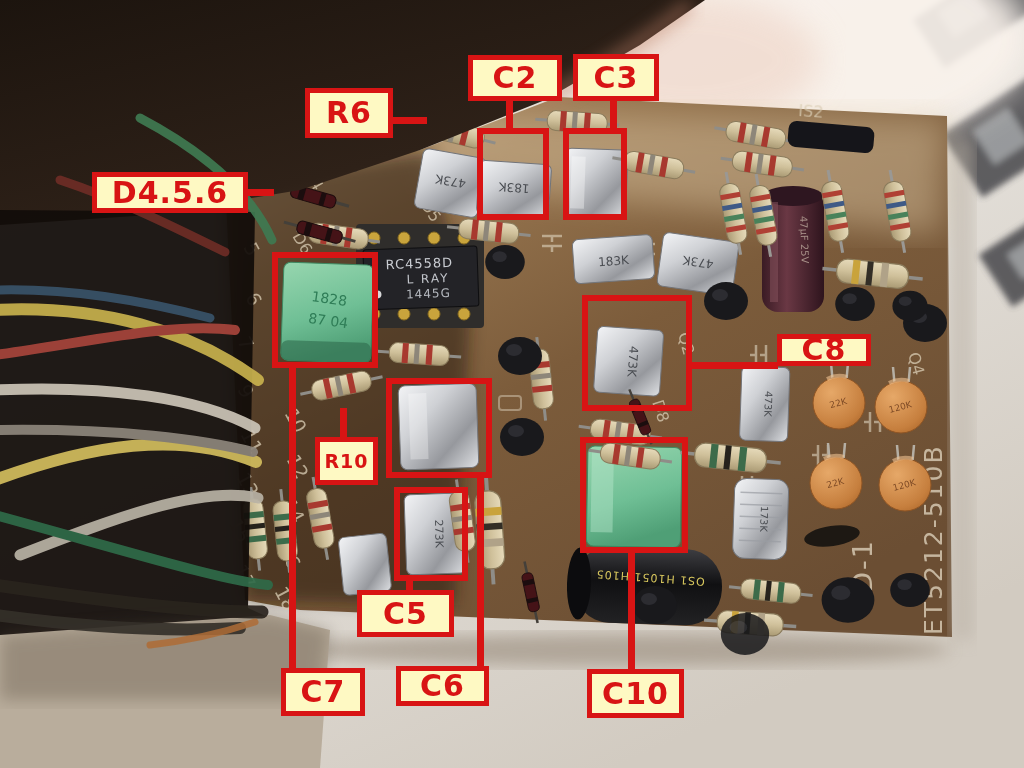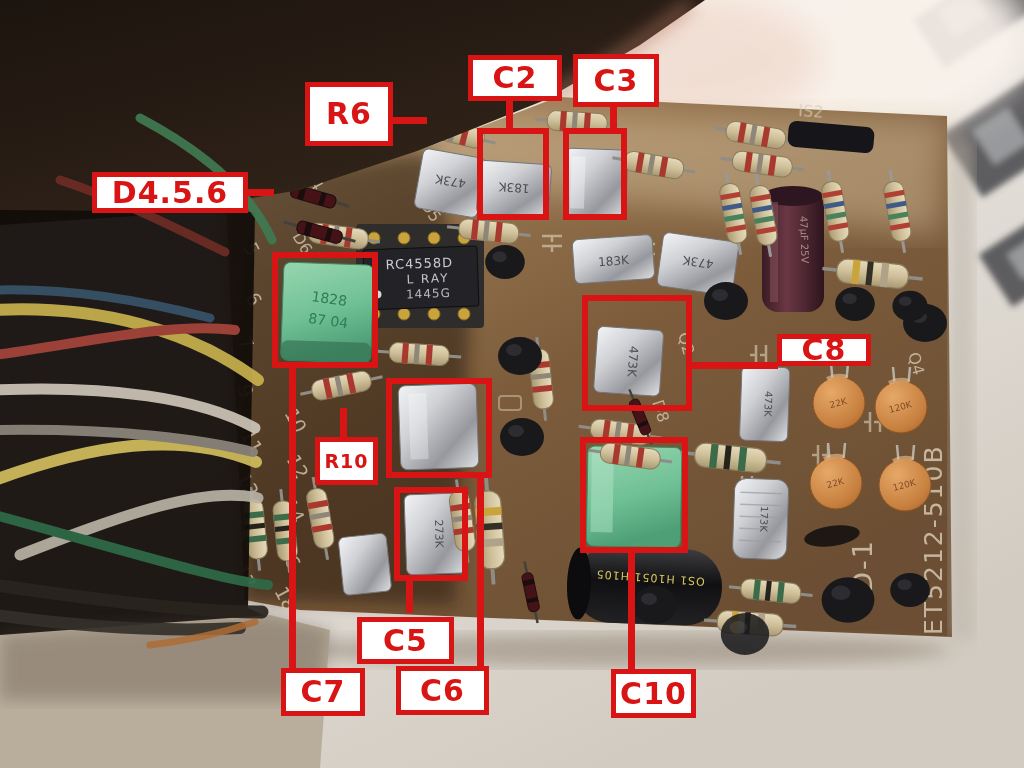--- a/index.html
+++ b/index.html
@@ -1,20 +1,20 @@
 <!DOCTYPE html>
 <html><head>
 <meta charset="utf-8">
 <style>
   html,body{margin:0;padding:0;background:#e9e6e2;}
   #stage{position:relative;width:1024px;height:768px;overflow:hidden;
          font-family:"DejaVu Sans",sans-serif;}
   #photo{position:absolute;left:0;top:0;}
   
-  .lbl{position:absolute;background:#ffffff;border:5px solid #d81414;color:#d81414;
+  .lbl{position:absolute;background:#fef9c3;border:5px solid #d81414;color:#d81414;
        font-weight:bold;font-size:30px;display:flex;align-items:center;justify-content:center;
        box-sizing:border-box;line-height:1;letter-spacing:1px;}
   .cbox{position:absolute;border:6px solid #d81414;box-sizing:border-box;background:transparent;}
   .cline{position:absolute;background:#d81414;}
 </style>
 </head>
 <body>
 
 <div id="stage">
 
@@ -391,25 +391,25 @@
   <div class="cline" style="left:628px;top:551px;width:7px;height:120px"></div>
 
   <div class="cbox" style="left:477px;top:128px;width:72px;height:92px"></div>
   <div class="cbox" style="left:563px;top:128px;width:64px;height:92px"></div>
   <div class="cbox" style="left:272px;top:252px;width:106px;height:116px"></div>
   <div class="cbox" style="left:386px;top:378px;width:106px;height:100px"></div>
   <div class="cbox" style="left:394px;top:487px;width:74px;height:94px"></div>
   <div class="cbox" style="left:582px;top:295px;width:110px;height:116px"></div>
   <div class="cbox" style="left:580px;top:437px;width:108px;height:116px"></div>
 
-  <div class="lbl" style="left:305px;top:82px;width:88px;height:64px">R6</div>
+  <div class="lbl" style="left:305px;top:88px;width:88px;height:50px">R6</div>
   <div class="lbl" style="left:468px;top:55px;width:94px;height:46px">C2</div>
-  <div class="lbl" style="left:573px;top:54px;width:86px;height:53px">C3</div>
+  <div class="lbl" style="left:573px;top:54px;width:86px;height:47px">C3</div>
   <div class="lbl" style="left:92px;top:172px;width:156px;height:41px">D4.5.6</div>
   <div class="lbl" style="left:315px;top:437px;width:63px;height:48px;font-size:19px">R10</div>
-  <div class="lbl" style="left:357px;top:617px;width:97px;height:47px">C5</div>
-  <div class="lbl" style="left:396px;top:666px;width:93px;height:49px">C6</div>
+  <div class="lbl" style="left:357px;top:590px;width:97px;height:47px">C5</div>
+  <div class="lbl" style="left:396px;top:666px;width:93px;height:40px">C6</div>
   <div class="lbl" style="left:281px;top:668px;width:84px;height:48px">C7</div>
   <div class="lbl" style="left:777px;top:334px;width:94px;height:32px">C8</div>
-  <div class="lbl" style="left:611px;top:669px;width:85px;height:49px">C10</div>
+  <div class="lbl" style="left:587px;top:669px;width:97px;height:49px">C10</div>
 </div>
 
 </div>
 
 </body></html>

